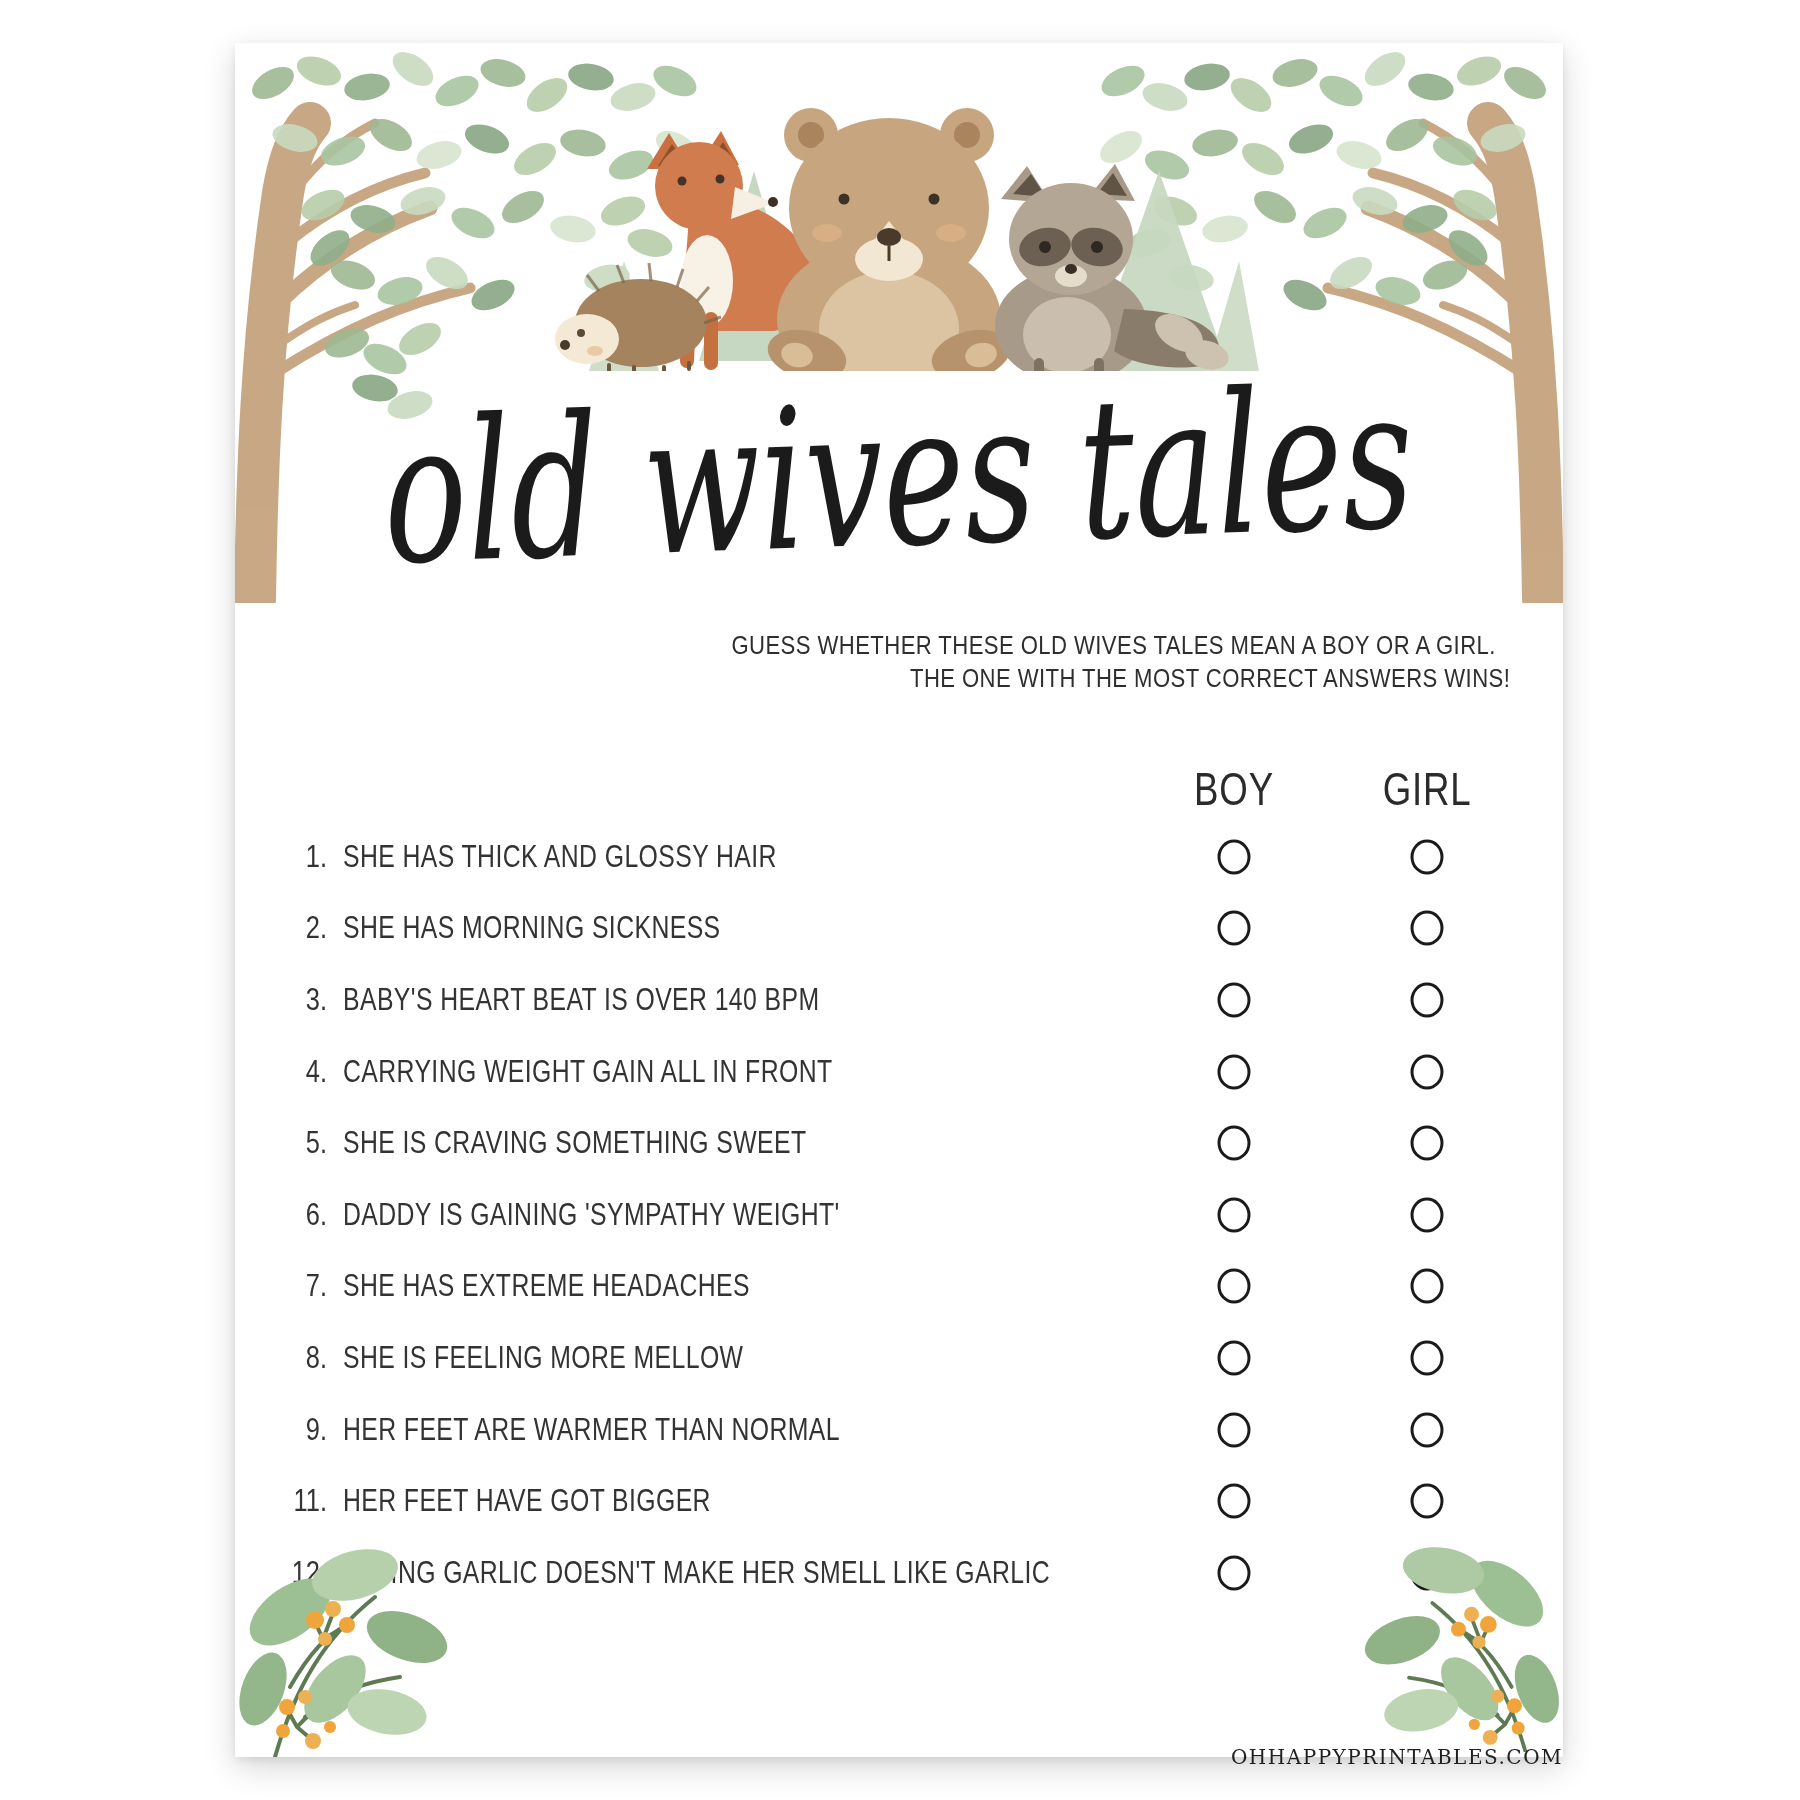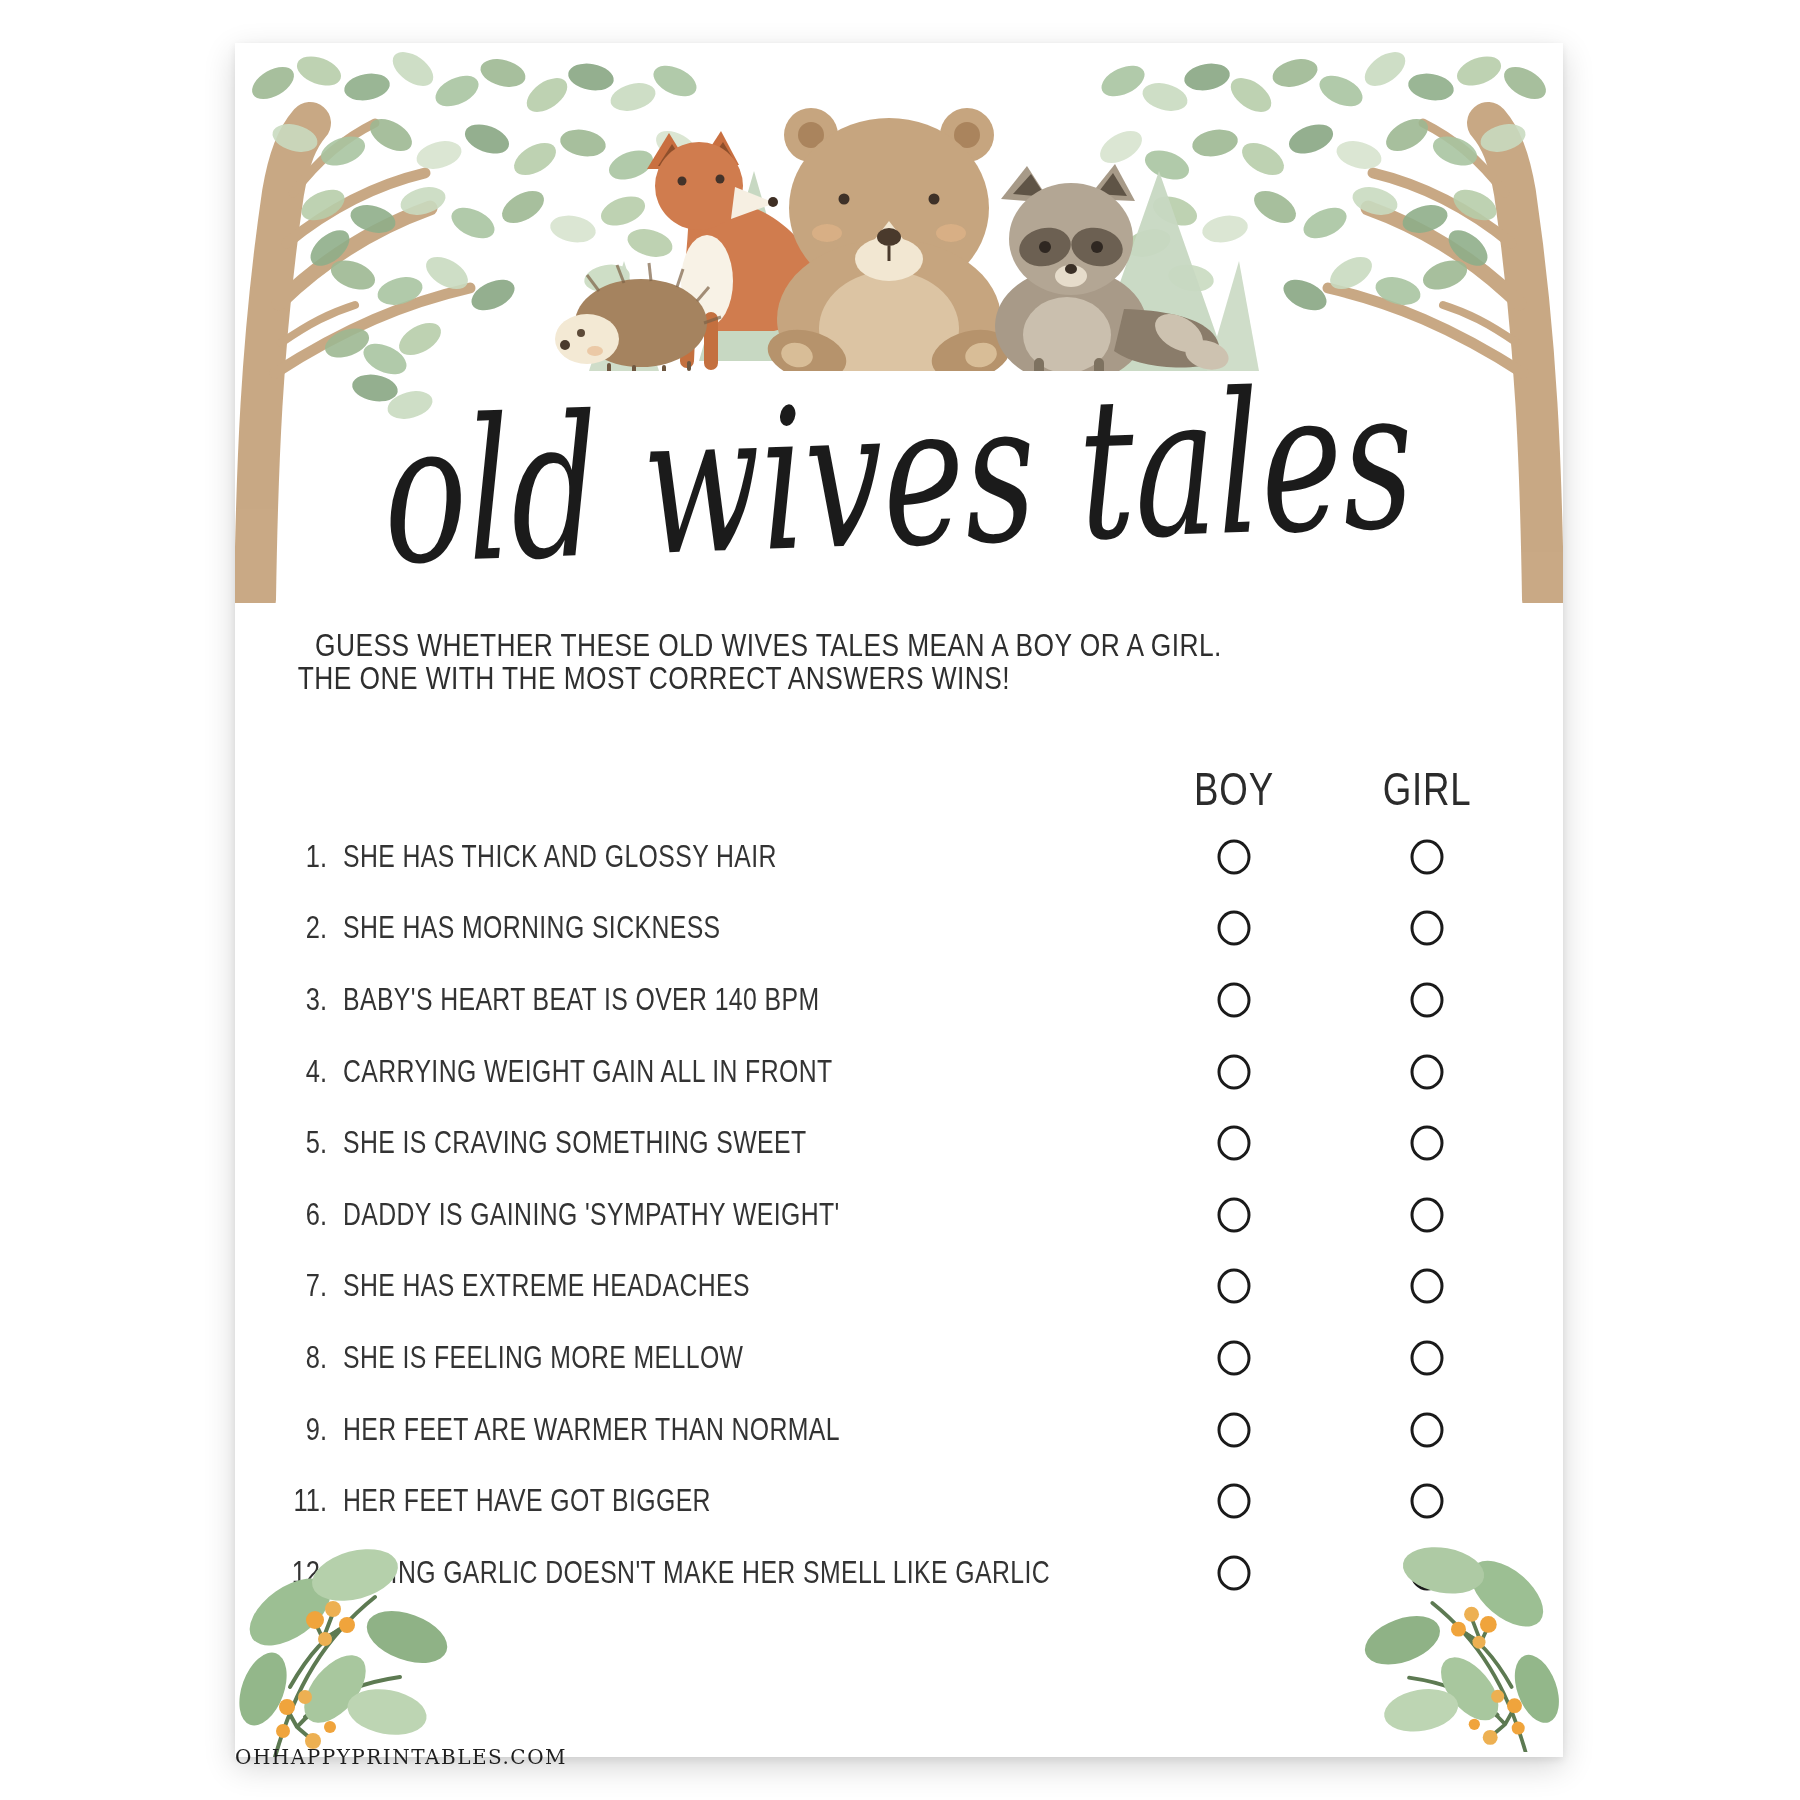--- a/index.html
+++ b/index.html
@@ -17,36 +17,36 @@
   
   .tree{position:absolute;top:0;left:0;width:470px;height:560px;pointer-events:none;}
   .tree.right{left:auto;right:0;transform:scaleX(-1);}
   .animals{position:absolute;top:28px;left:50%;transform:translateX(-50%);width:720px;height:300px;pointer-events:none;}
   .greenery{position:absolute;bottom:0;left:0;width:300px;height:370px;pointer-events:none;}
   .greenery.right{left:auto;right:0;transform:scaleX(-1);width:280px;height:350px;}
   
   .title-wrap{position:absolute;top:296px;left:50%;transform:translateX(-50%);width:1060px;height:310px;text-align:center;}
   .title-wrap svg{width:100%;height:100%;}
   
-  .instructions{position:absolute;top:586px;left:0;width:100%;text-align:left;line-height:33px;font-size:31px;color:#2e2e2e;}
+  .instructions{position:absolute;top:586px;left:0;width:100%;text-align:right;line-height:33px;font-size:26px;color:#2e2e2e;}
   .instructions .line{display:inline-block;transform:scaleX(.85);transform-origin:center;letter-spacing:.5px;white-space:nowrap;}
   
   .col-head{position:absolute;top:718px;font-size:47px;color:#2b2b2b;transform:translateX(-50%) scaleX(.78);white-space:nowrap;letter-spacing:1px;}
   .col-head.boy{left:999px;}
   .col-head.girl{left:1192px;}
   
   .qlist{position:absolute;top:778px;left:0;width:100%;}
   .row{position:relative;height:71.6px;}
   .num{position:absolute;left:34px;top:50%;transform:translateY(-50%) scaleX(.82);transform-origin:right center;width:58px;text-align:right;font-size:31px;color:#333;}
   .itext{position:absolute;left:108px;top:50%;transform:translateY(-50%) scaleX(.8);transform-origin:left center;font-size:31px;letter-spacing:.5px;white-space:nowrap;color:#333;}
   .circle{position:absolute;top:50%;width:33px;height:35px;border:3px solid #1a1a1a;border-radius:50%;transform:translate(-50%,-50%);background:transparent;box-sizing:border-box;}
   .circle.boy-c{left:999px;}
   .circle.girl-c{left:1192px;}
   
-  .footer{position:absolute;top:1702px;left:0;width:100%;text-align:left;
+  .footer{position:absolute;top:1702px;left:0;width:100%;text-align:right;
     font-family:"DejaVu Serif",serif;font-size:20px;letter-spacing:1.5px;color:#1f1f1f;}
 </style>
 </head>
 <body>
 
 <div class="page">
 
   <div class="tree">
     <svg viewBox="0 0 470 560">
       <g stroke="#c6a47e" fill="none" stroke-linecap="round" opacity=".95">

